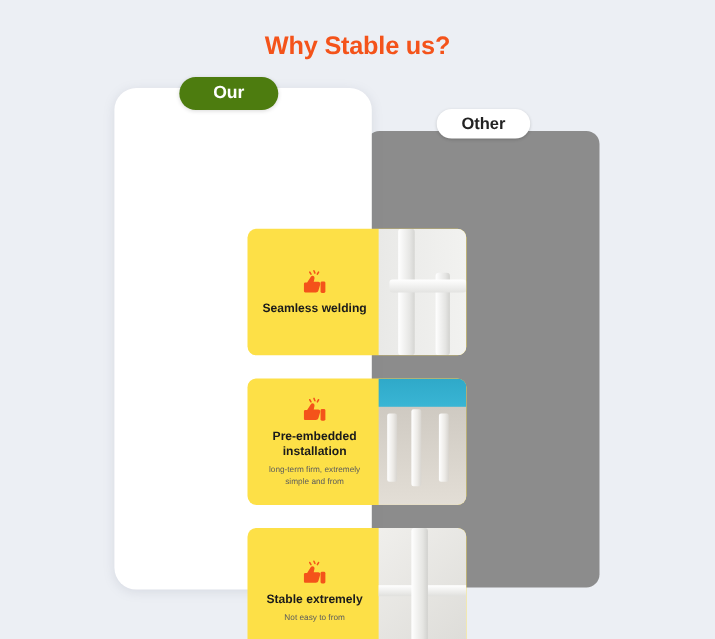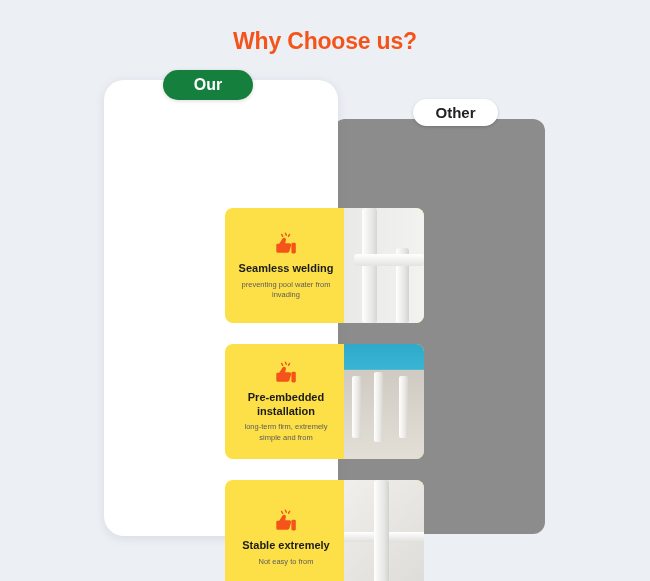--- a/index.html
+++ b/index.html
@@ -36,21 +36,21 @@
     position: absolute;
     left: 333px;
     top: 119px;
     width: 212px;
     height: 415px;
     background: #8c8c8c;
     border-radius: 12px;
   }
   .other-badge {
     position: absolute;
-    left: 413px;
+    left: 397px;
     top: 99px;
     width: 85px;
     height: 27px;
     background: #ffffff;
     border-radius: 14px;
     box-shadow: 0 1px 3px rgba(0,0,0,0.18);
     display: flex;
     align-items: center;
     justify-content: center;
     font-size: 15px;
@@ -68,21 +68,21 @@
     background: #ffffff;
     border-radius: 20px;
     box-shadow: 0 2px 10px rgba(120,130,150,0.18);
   }
   .our-badge {
     position: absolute;
     left: 163px;
     top: 70px;
     width: 90px;
     height: 30px;
-    background: #15803d;
+    background: #4d7c0f;
     border-radius: 15px;
     display: flex;
     align-items: center;
     justify-content: center;
     font-size: 16px;
     font-weight: bold;
     color: #ffffff;
     box-shadow: 0 1px 4px rgba(0,0,0,0.15);
   }
   .our-card {
@@ -196,21 +196,21 @@
     position: absolute;
     left: 0; top: 52px; width: 80px; height: 10px;
     background: linear-gradient(180deg,#ffffff,#e0e0dd);
   }
 </style>
 </head>
 <body>
 
 <div class="page">
 
-  <div class="title">Why Choose us?</div>
+  <div class="title">Why Stable us?</div>
 
   <div class="other-panel">
 
     
 
     
 
     
 
   </div>
@@ -222,21 +222,20 @@
     <div class="our-card uc1">
       <div class="our-left">
         <span class="thumb-up">
           <svg width="26" height="26" viewBox="0 0 26 26">
             <path d="M4.5 22.8h9.6c1.2 0 2.1-.7 2.4-1.8l1.6-5.4c.35-1.2-.55-2.4-1.8-2.4h-4.1l.7-3.1c.28-1.25-.62-2.4-1.85-2.4-.6 0-1.15.33-1.45.86L6.2 13.8H4.5c-.66 0-1.2.54-1.2 1.2v6.6c0 .66.54 1.2 1.2 1.2z" fill="#f4531a"></path>
             <rect x="18.4" y="12.8" width="4.4" height="10.6" rx="1.3" fill="#f4531a"></rect>
             <path d="M12.4 3.2l.9 2.1M16.6 4.4l-1.1 1.9M8.6 4.4l1.1 1.9" stroke="#f4531a" stroke-width="1.4" stroke-linecap="round" fill="none"></path>
           </svg>
         </span>
         <div class="our-head">Seamless welding</div>
-        <div class="our-sub">preventing pool water from invading</div>
       </div>
       <div class="our-photo">
         <div class="ph ph-our1">
             <div class="our1-post2"></div>
           </div>
       </div>
     </div>
 
     <div class="our-card uc2">
       <div class="our-left">

